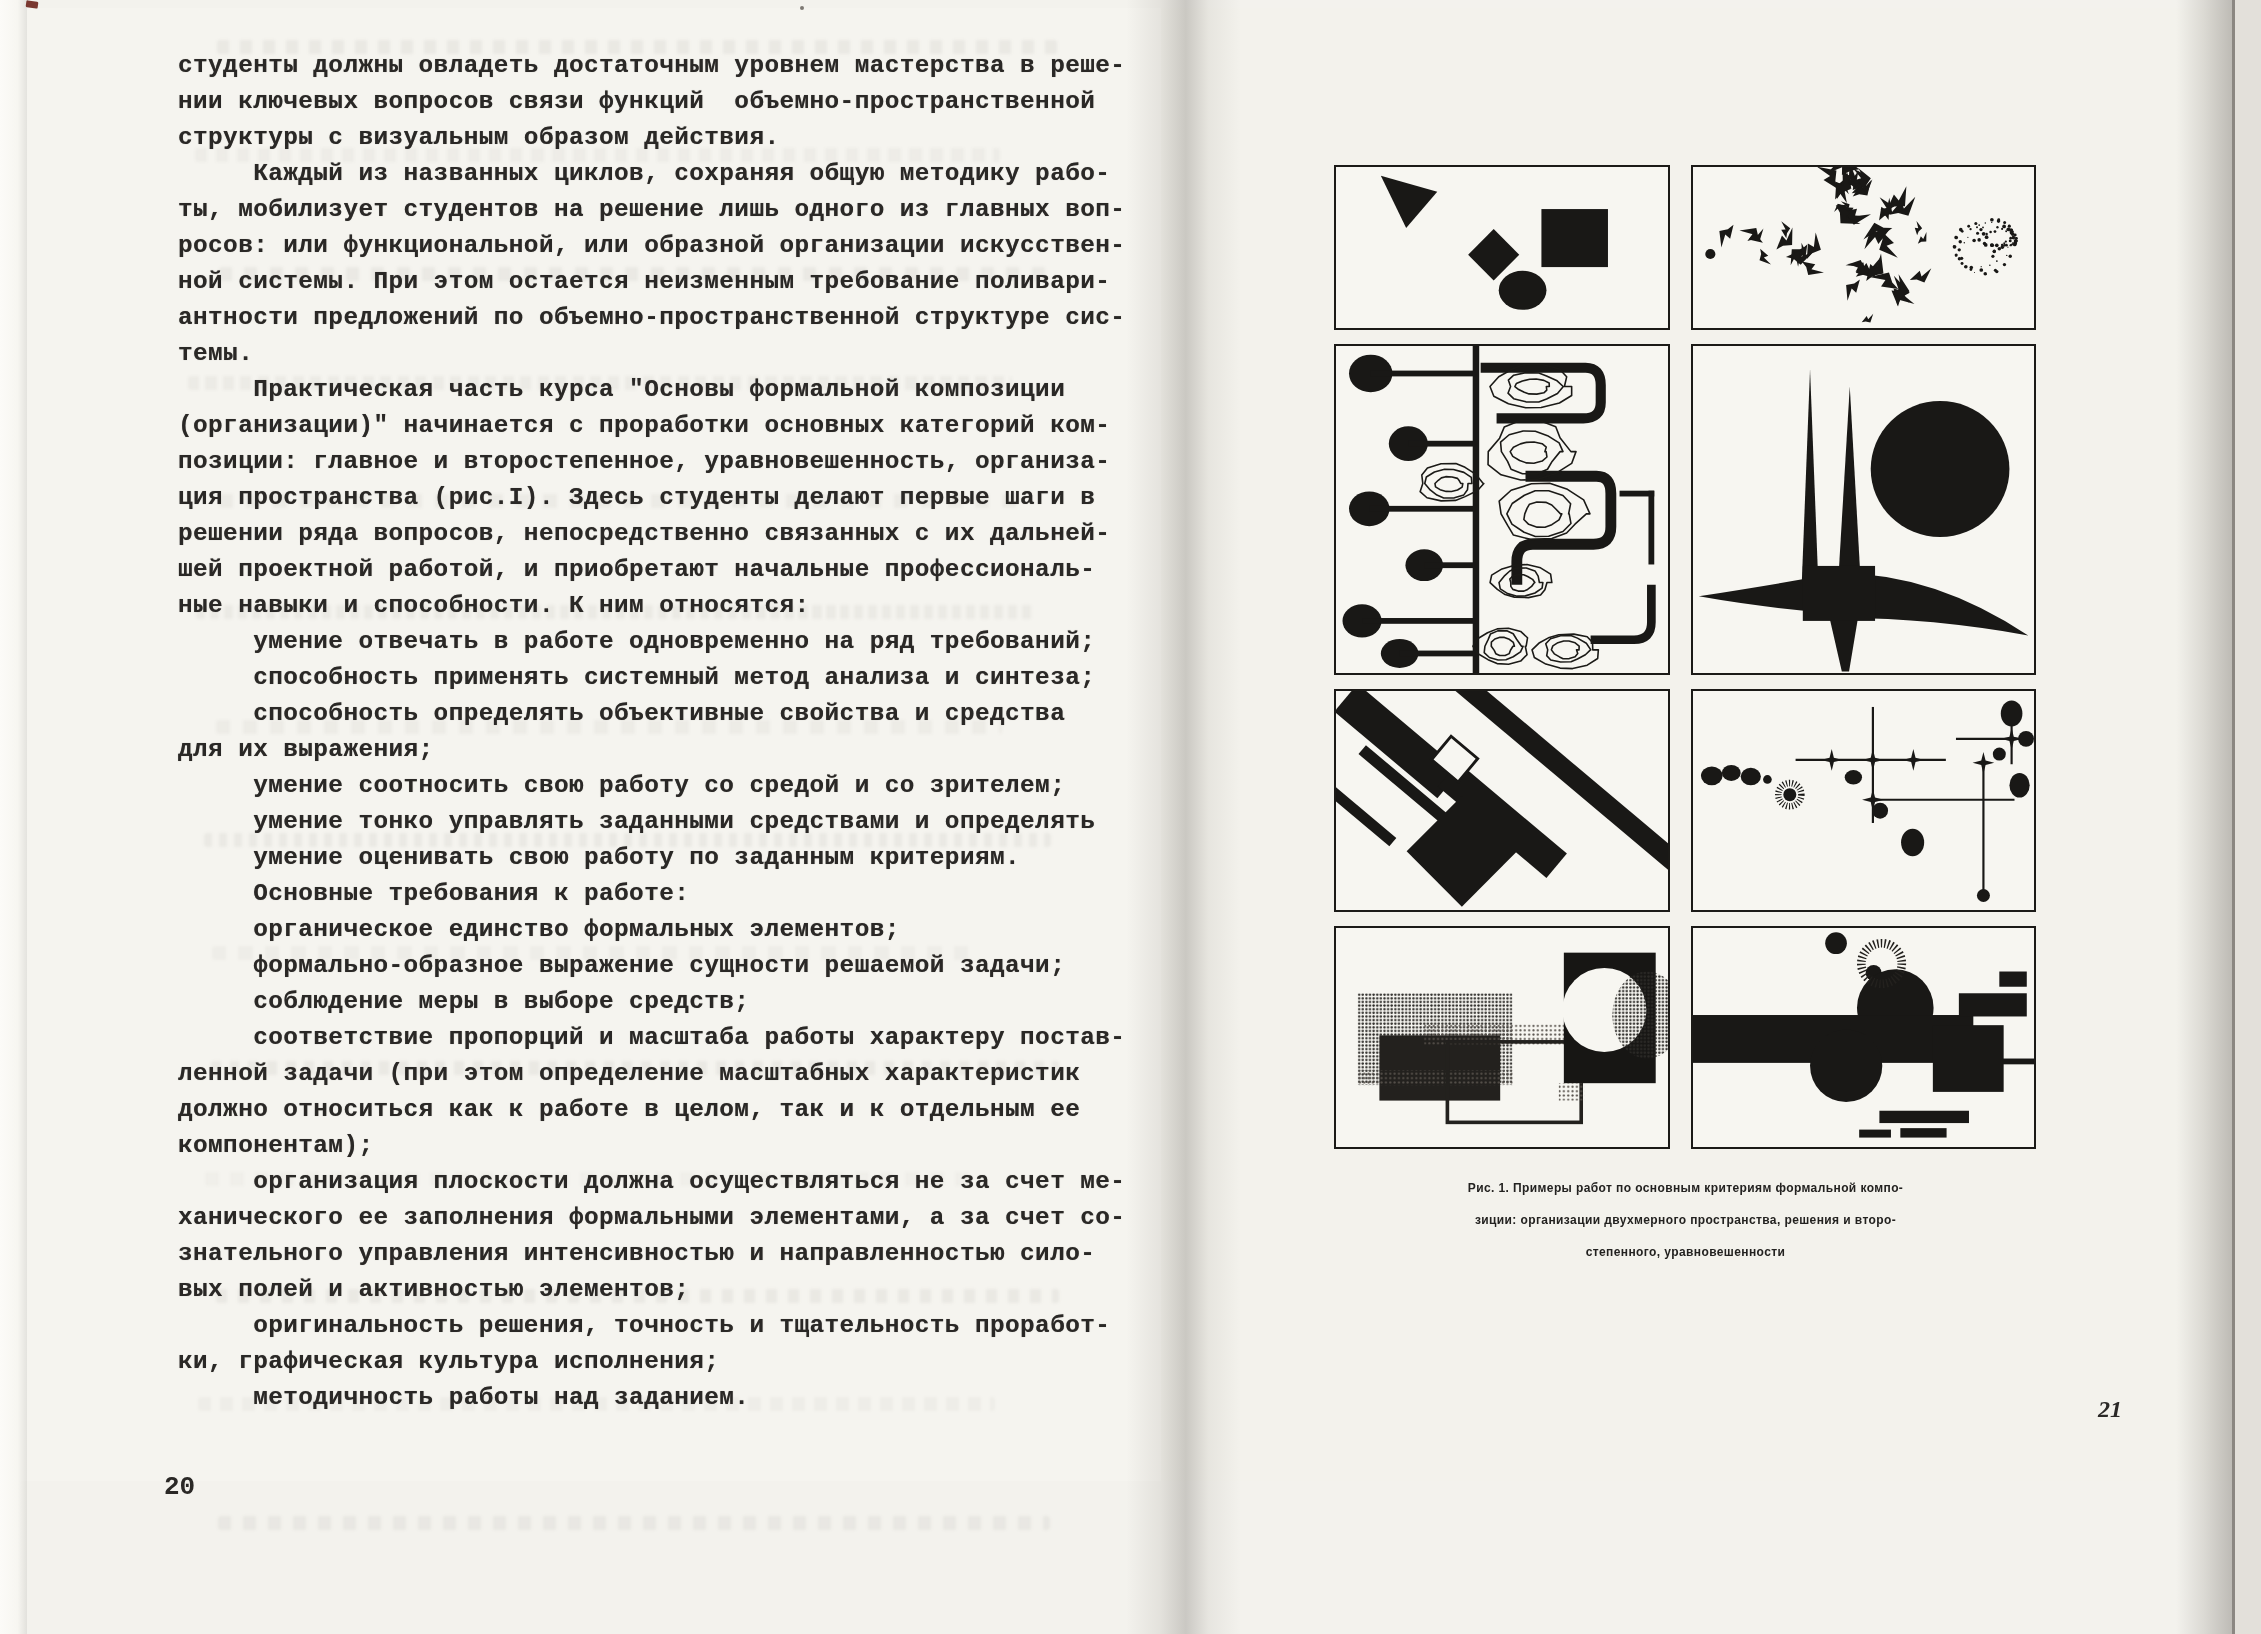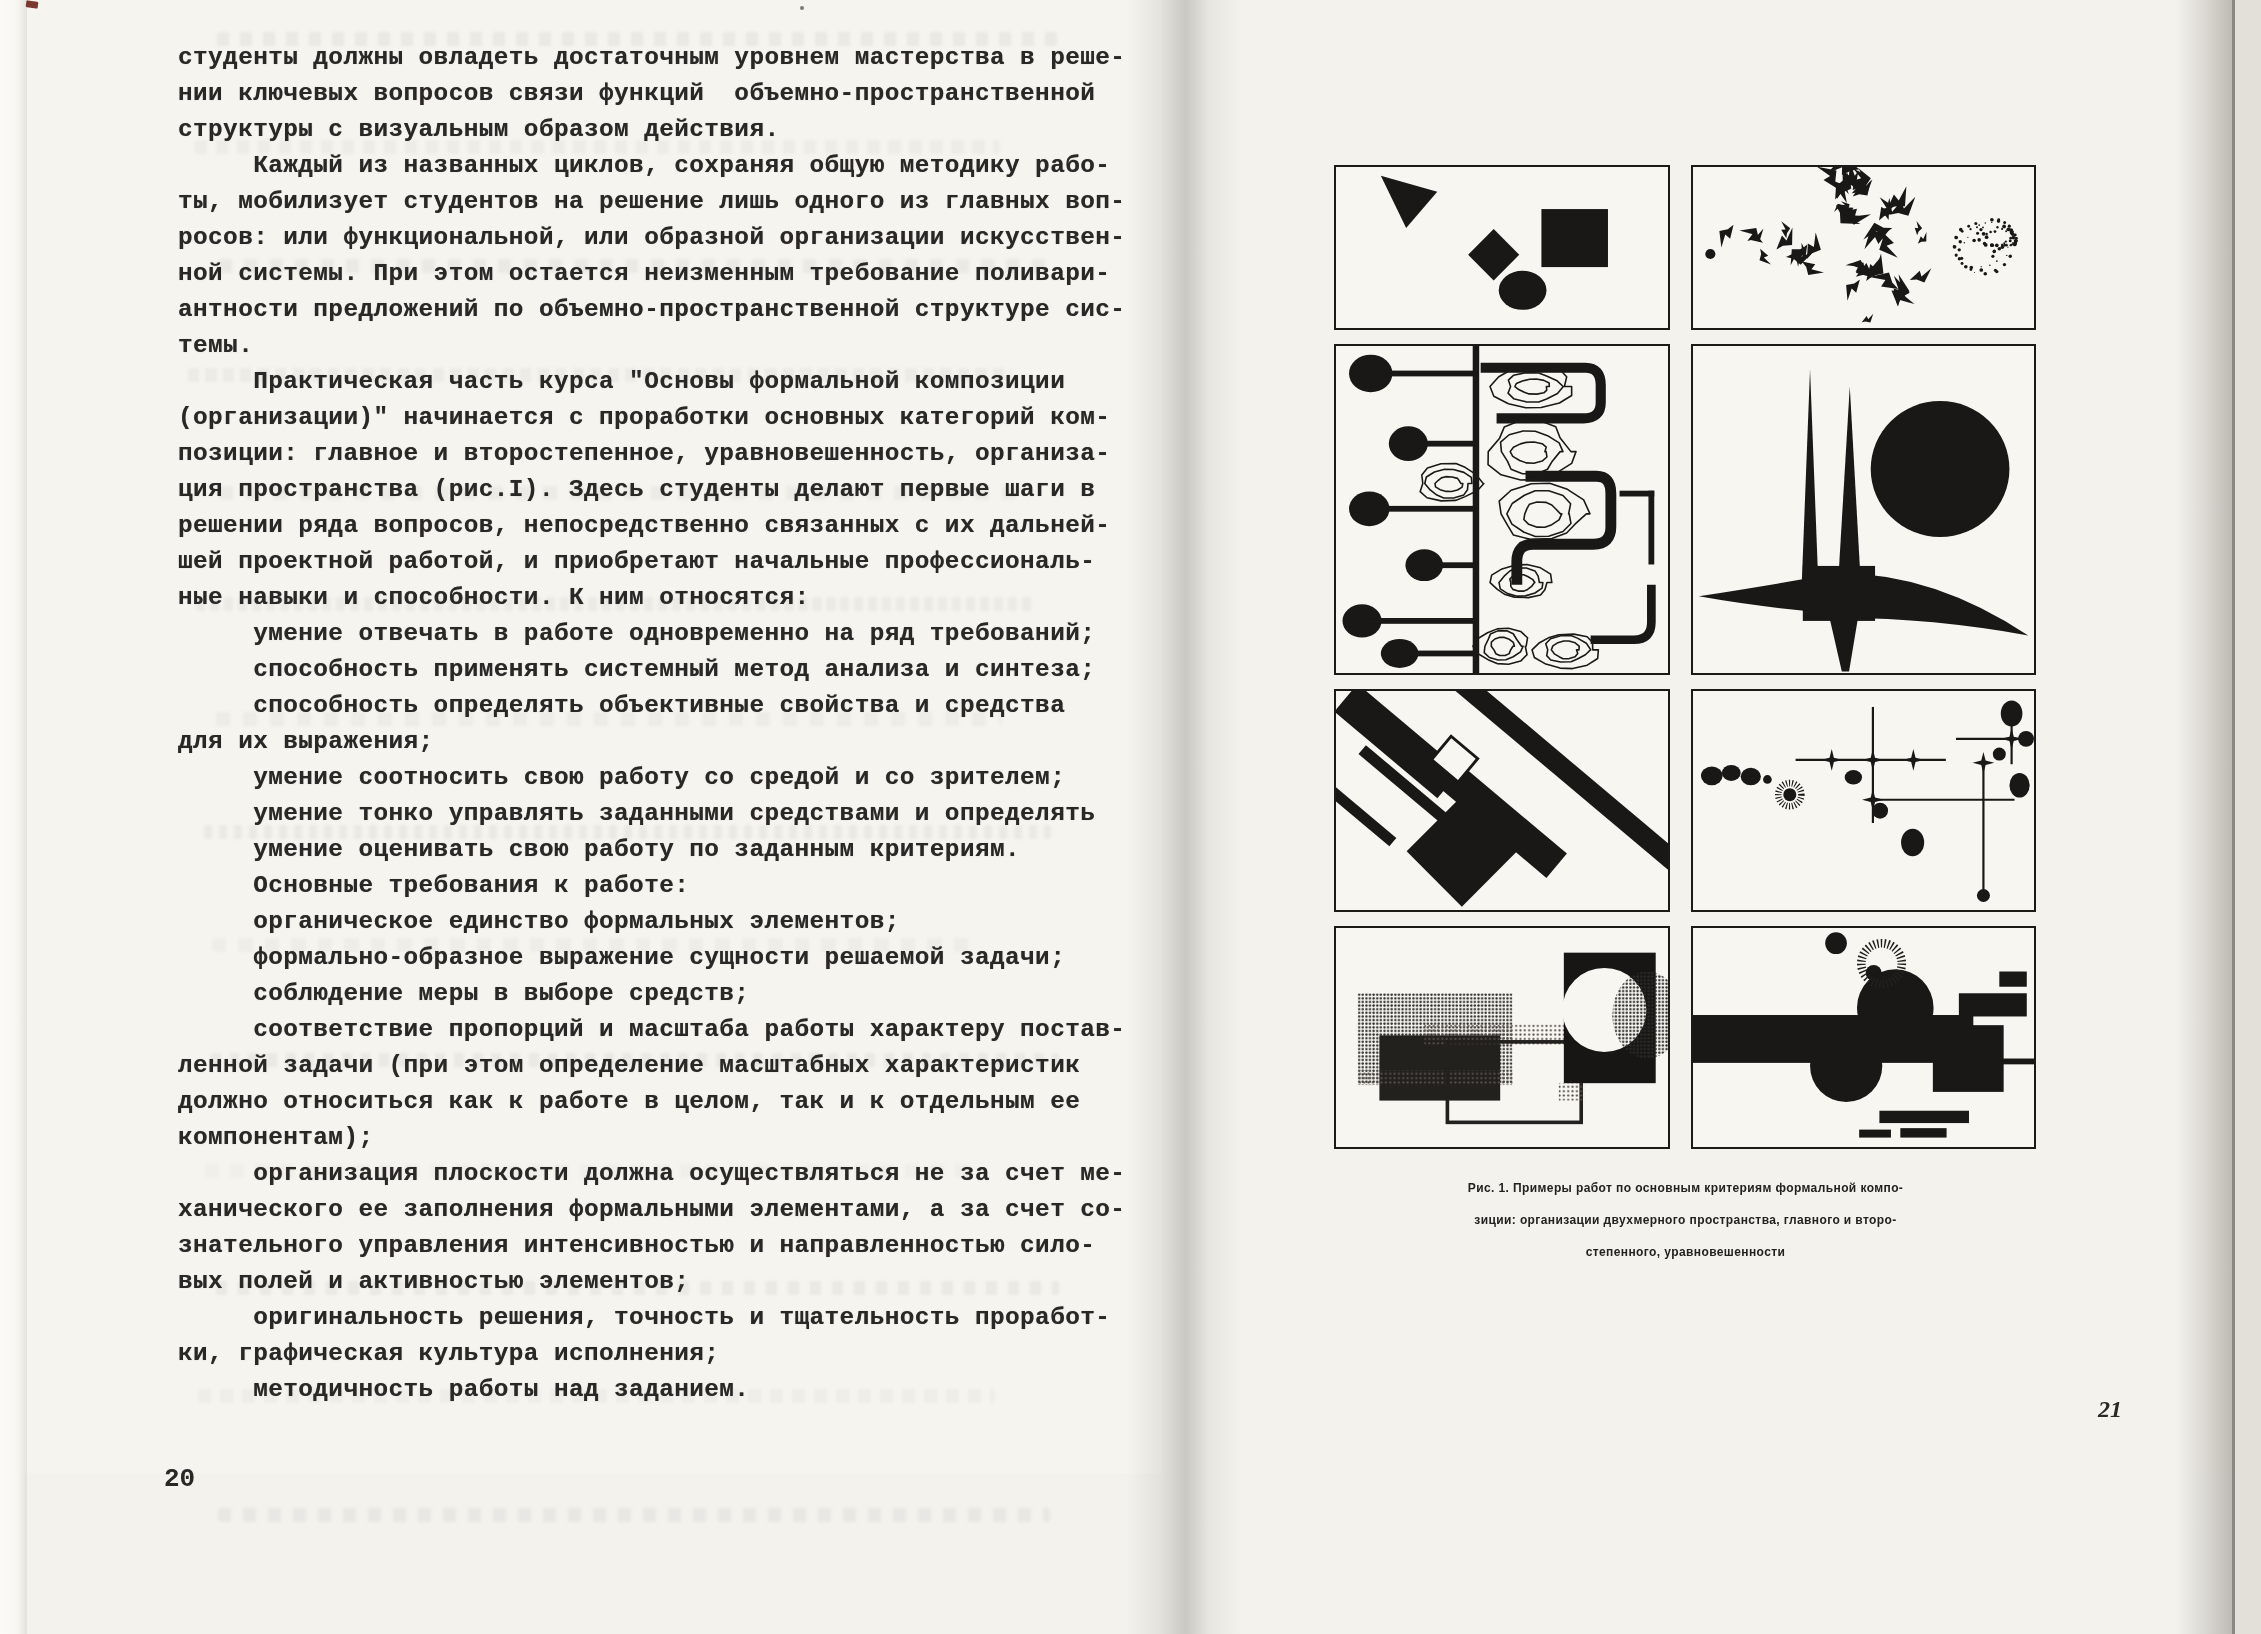--- a/index.html
+++ b/index.html
@@ -1,21 +1,21 @@
 <!DOCTYPE html>
 <html style="font-size:11.5px"><head>
 <meta charset="utf-8">
 <style>
   html,body{margin:0;padding:0;}
   body{
     width:2261px;height:1635px;position:relative;overflow:hidden;
     background:#f3f2ed;
     font-family:"Liberation Mono","DejaVu Sans Mono",monospace;
   }
-  .page{position:absolute;top:0;height:1473px;}
+  .page{position:absolute;top:8px;height:1473px;}
   #left-page{left:0;width:1161px;background:#f5f4ef;}
   #right-page{left:1161px;width:1100px;background:#f3f2ec;}
 
   
   #left-lines{position:absolute;left:178px;top:40px;z-index:3;}
   .tline{
     white-space:pre;font-size:24.4px;line-height:36px;font-weight:700;
     color:#2a2826;text-shadow:0 0 0.7px rgba(46,42,38,.55);
     letter-spacing:0.4px;
   }
@@ -445,21 +445,21 @@
       <rect x="258" y="252" width="124" height="17"></rect>
       <rect x="287" y="276" width="64" height="13"></rect>
       <rect x="230" y="278" width="44" height="11"></rect>
     </g>
     <circle cx="261" cy="49" r="28" fill="none" stroke="#23211e" stroke-width="12" stroke-dasharray="2 3"></circle>
   </svg>
 </div>
 
 <div id="figure-caption">
   <div>Рис. 1. Примеры работ по основным критериям формальной компо-</div>
-  <div>зиции: организации двухмерного пространства, главного и второ-</div>
+  <div>зиции: организации двухмерного пространства, решения и второ-</div>
   <div>степенного, уравновешенности</div>
 </div>
 
 <div id="p21" class="pagenum">21</div>
 
 <div id="gutter-shadow" class="shadow"></div>
 <div id="right-edge-shadow" class="shadow"></div>
 <div id="right-edge-line" class="shadow"></div>
 <div id="right-edge-strip" class="shadow"></div>
 <div id="left-edge-shadow" class="shadow"></div>

